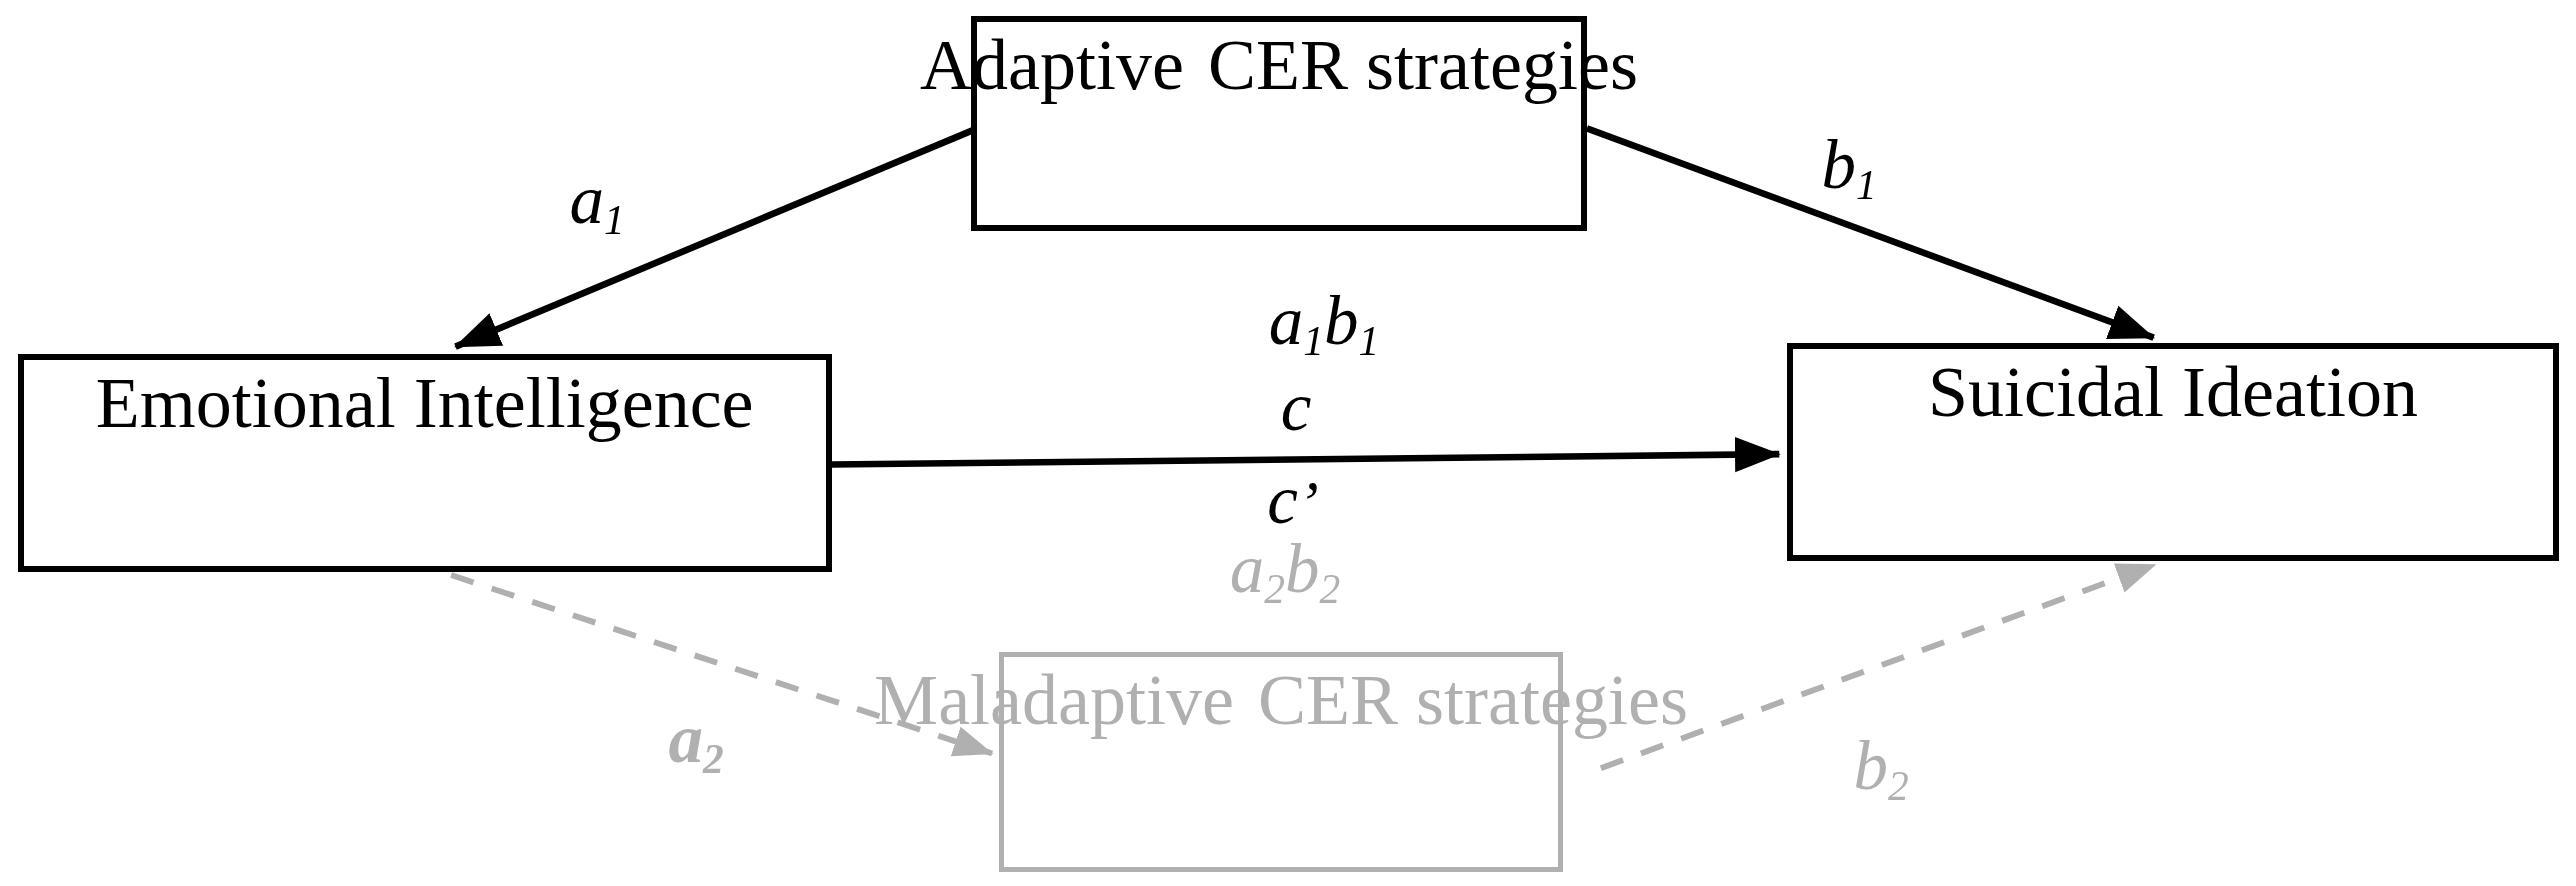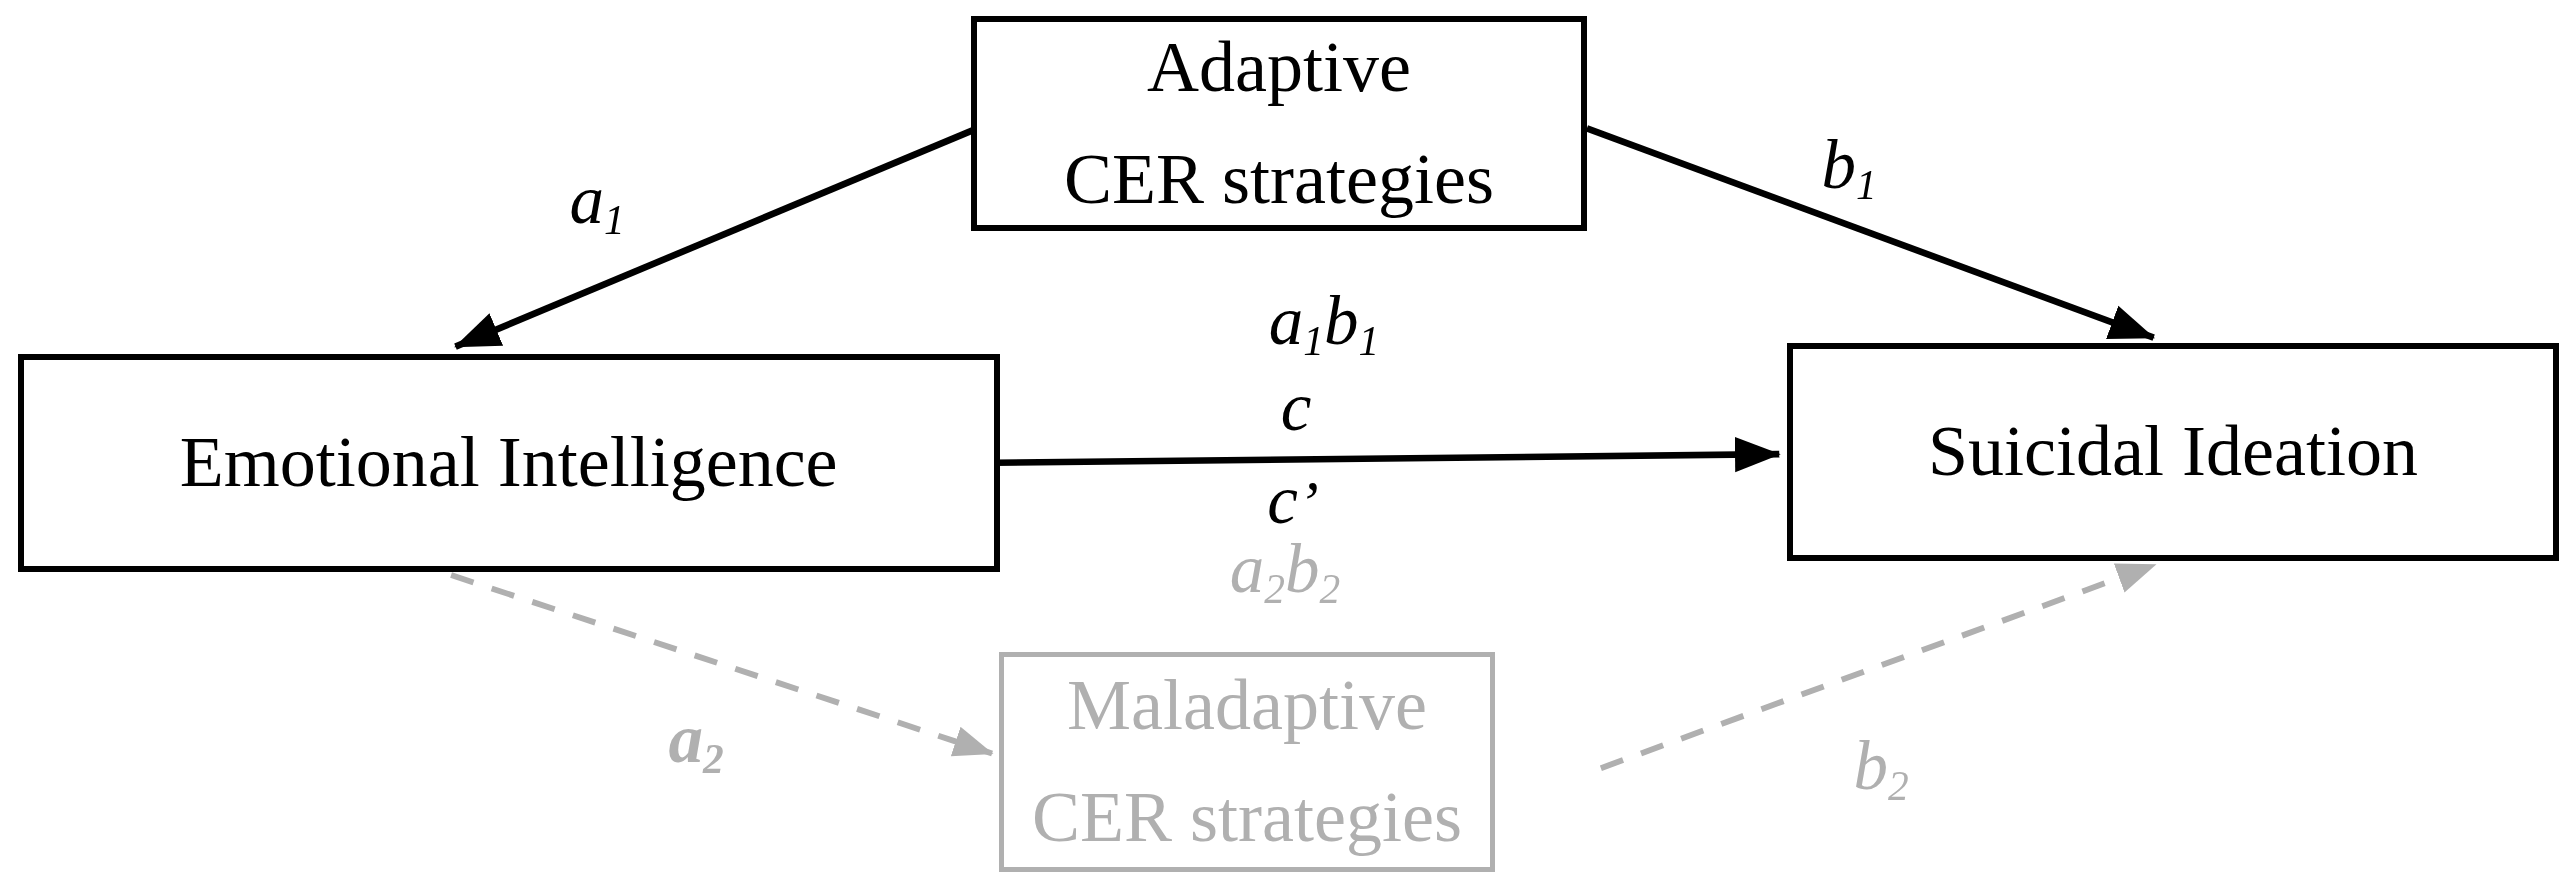--- a/index.html
+++ b/index.html
@@ -18,22 +18,22 @@
   #arrow-layer {
     position: absolute;
     left: 0; top: 0;
     width: 2576px;
     height: 887px;
   }
   .box {
     position: absolute;
     box-sizing: border-box;
     display: flex;
-    flex-direction: column;
-    align-items: center;
+    flex-direction: row;
+    align-items: flex-start;
     justify-content: center;
     text-align: center;
     background: #ffffff;
     font-size: 72px;
     line-height: 1.22;
     color: #000000;
     white-space: nowrap;
     gap: 24px;
   }
   .box.solid-black { border: 6.6px solid #000000; }
@@ -81,29 +81,29 @@
     <line x1="612" y1="780" x2="1346" y2="1022" stroke-width="8" stroke-dasharray="32 26" marker-end="url(#head-gray)" stroke="#b0b0b0"></line>
 
     <line x1="2172" y1="1042" x2="2924" y2="766" stroke-width="8" stroke-dasharray="32 26" marker-end="url(#head-gray)" stroke="#b0b0b0"></line>
   </svg>
 
   <div class="box solid-black" style="left:971px; top:16px; width:616px; height:215px;">
     <div>Adaptive</div>
     <div>CER strategies</div>
   </div>
 
-  <div class="box solid-black" style="left:17.7px; top:354px; width:982px; height:218px;">
+  <div class="box solid-black" style="left:17.7px; top:354px; width:814px; height:218px;">
     <div>Emotional Intelligence</div>
   </div>
 
   <div class="box solid-black" style="left:1787px; top:343px; width:772px; height:218px;">
     <div>Suicidal Ideation</div>
   </div>
 
-  <div class="box muted" style="left:999px; top:652px; width:496px; height:220px;">
+  <div class="box muted" style="left:999px; top:652px; width:564px; height:220px;">
     <div>Maladaptive</div>
     <div>CER strategies</div>
   </div>
 
   <div class="plabel" style="left:597px; top:200px;"><span>a</span><sub>1</sub></div>
 
   <div class="plabel" style="left:1849px; top:165px;"><span>b</span><sub>1</sub></div>
 
   <div class="plabel" style="left:1284px; top:321px;margin-left:40px;"><span>a</span><sub>1</sub><span>b</span><sub>1</sub></div>
 

